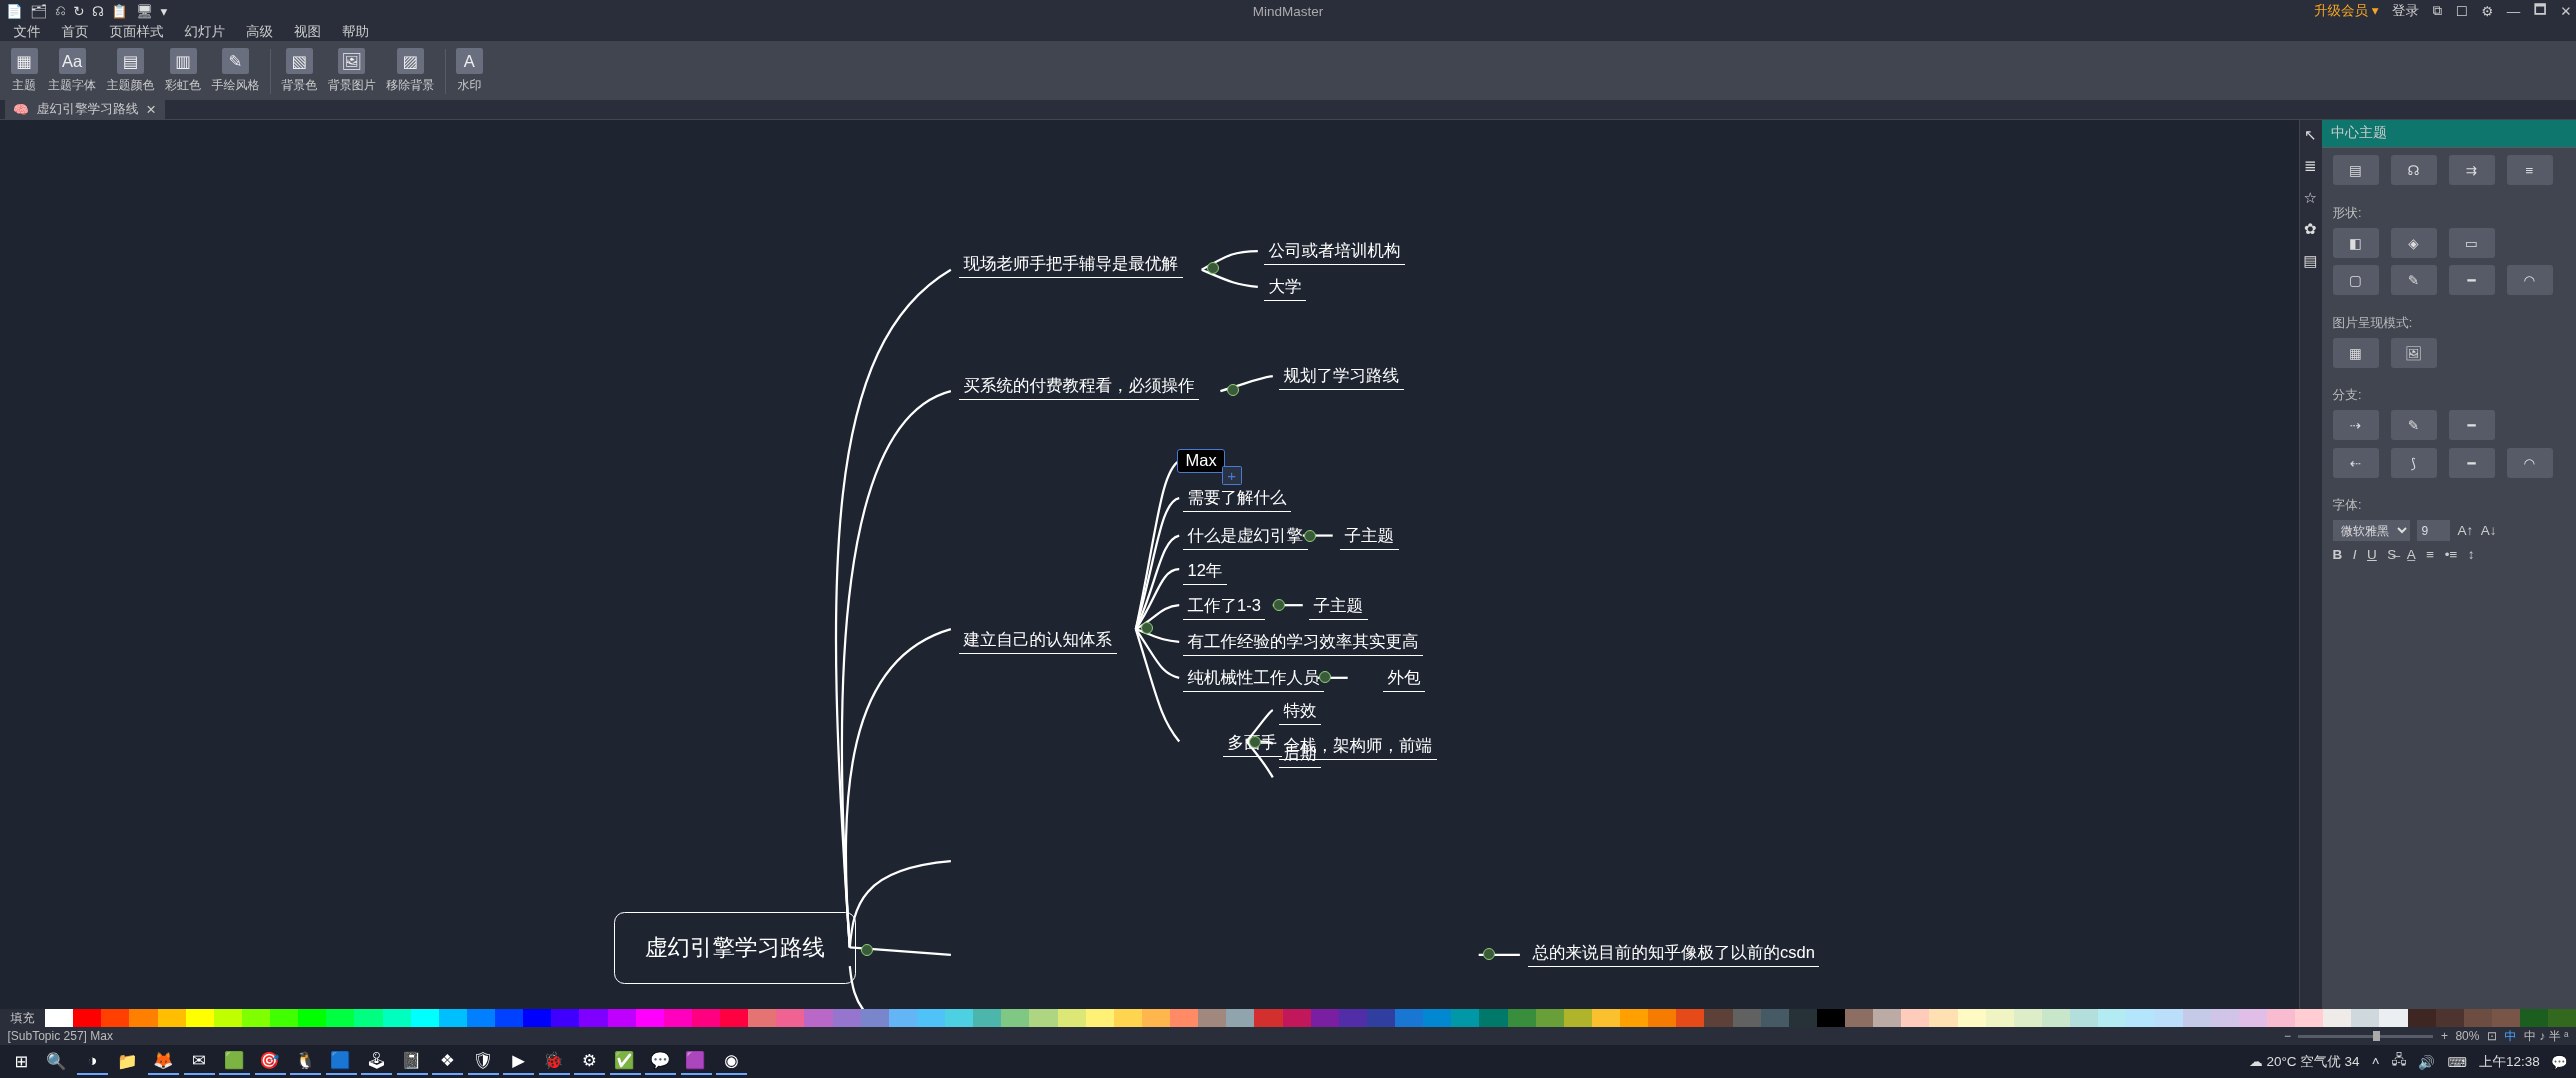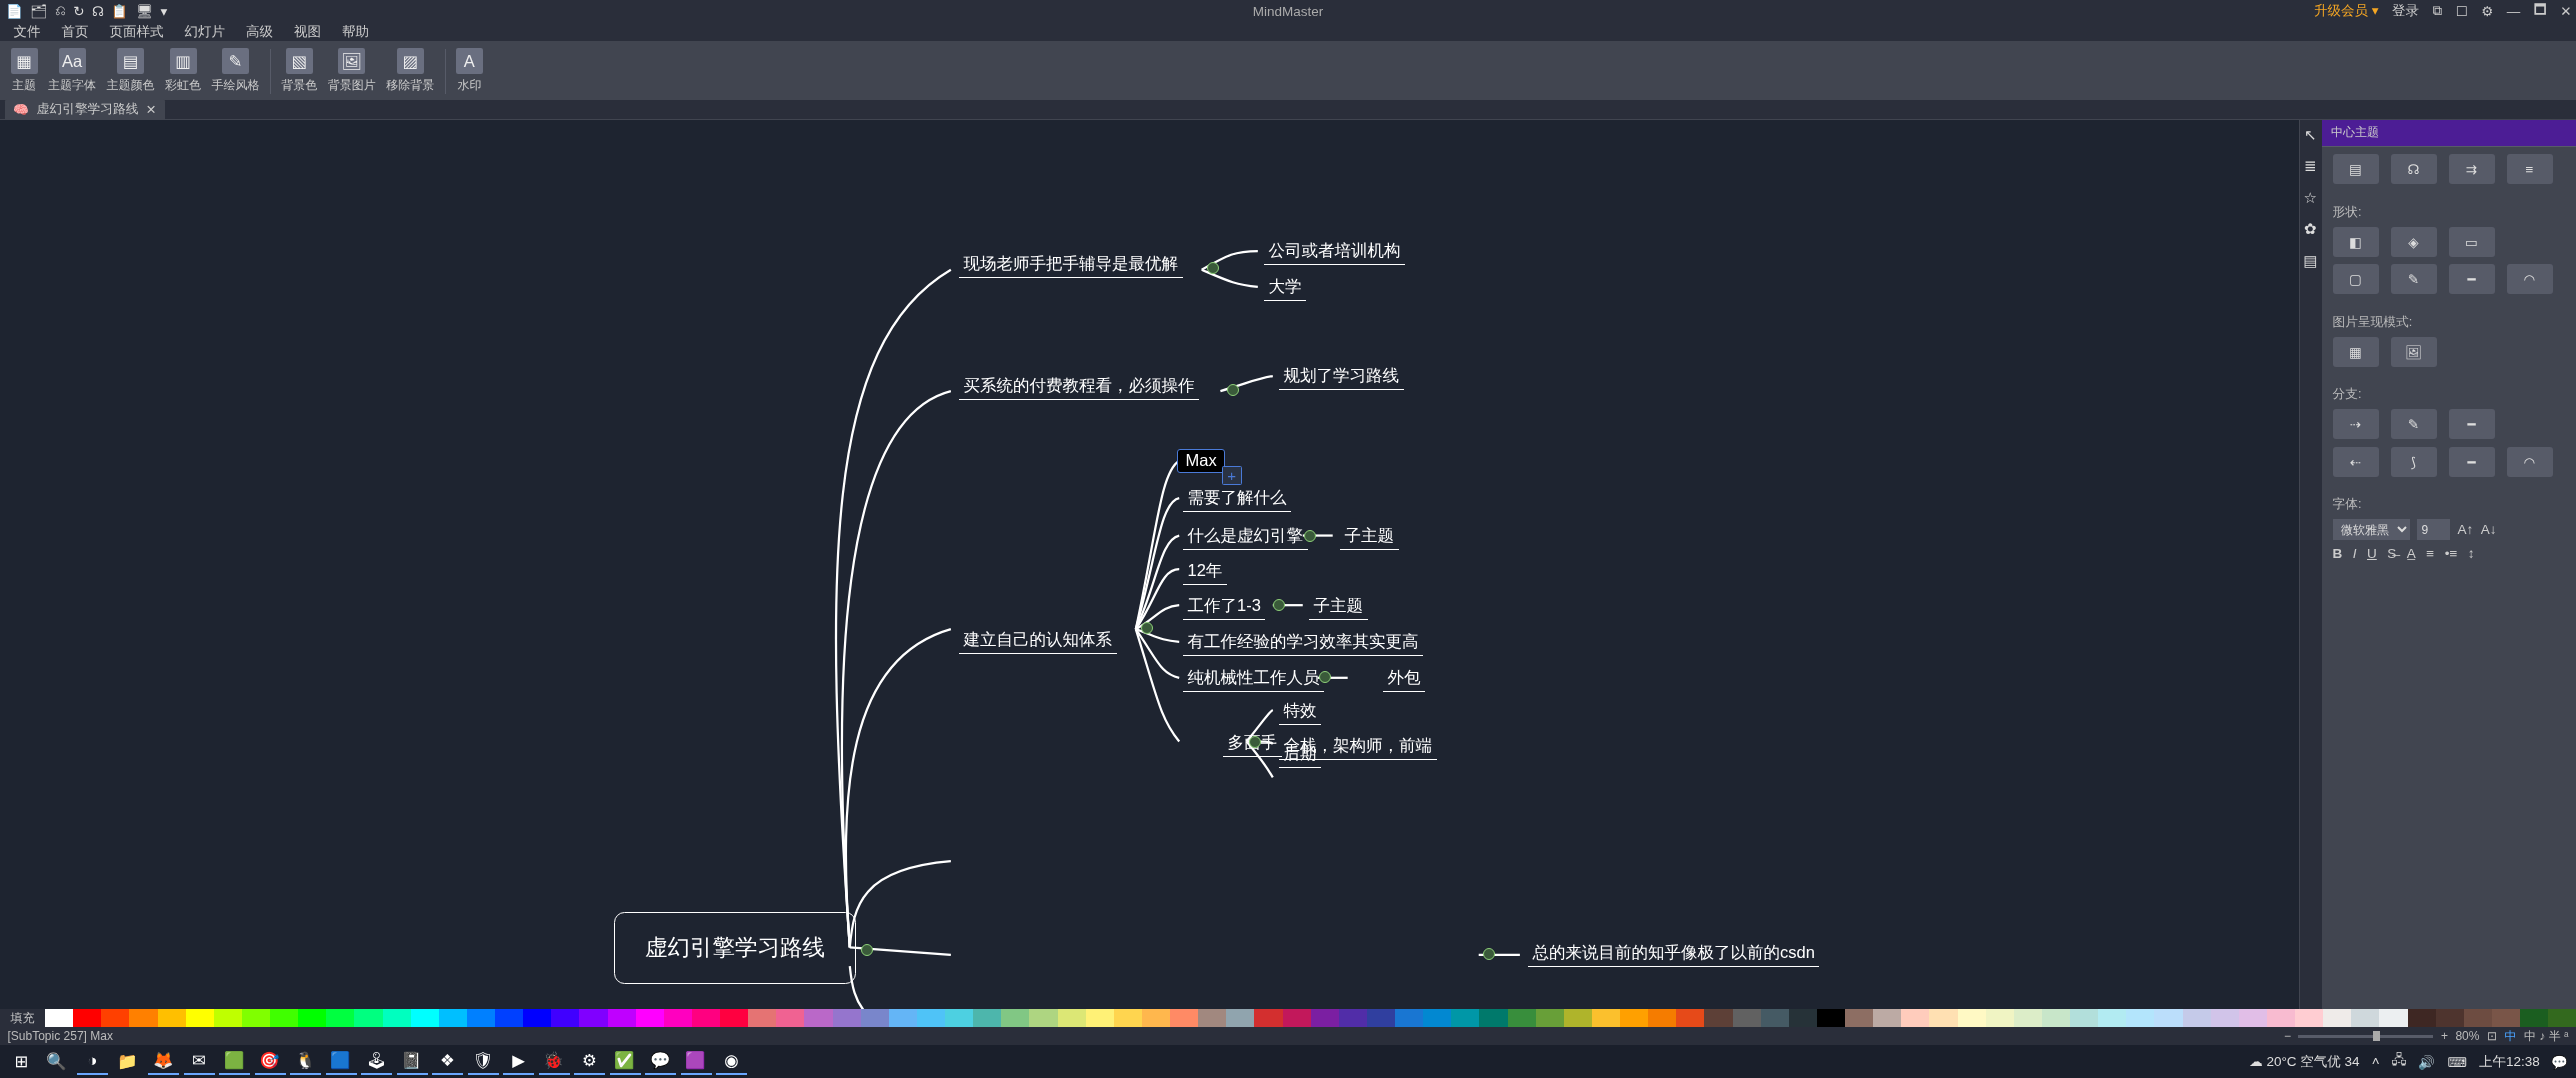--- a/index.html
+++ b/index.html
@@ -37,21 +37,21 @@
 .node.box { border:1.5px solid #fff; border-radius:10.5px; padding:19.5px 30px; font-size:22.5px; }
 .node.sel { border:1.5px solid #4a7ad8; border-radius:3px; padding:1.5px 7.5px; background:#000000; }
 .addbtn { position:absolute; width:19.5px; height:19.5px; border:1.5px solid #4a7ad8; background:#2a3344; color:#4a7ad8; display:flex; align-items:center; justify-content:center; font-size:15px; border-radius:1.5px; cursor:pointer; }
 .dot { position:absolute; width:12px; height:12px; border-radius:50%; border:1.5px solid #8ed079; background:#3a5a3a; }
 
 
 #vtools { position:absolute; right:0; top:0; bottom:0; width:22.5px; background:#2a2e3a; display:flex; flex-direction:column; align-items:center; padding-top:6px; gap:13.5px; color:#ddd; font-size:15px; border-left:0.7px solid #414550; }
 
 
 #rightpanel { width:255px; background:#414550; display:flex; flex-direction:column; color:#ccc; font-size:13.5px; border-left:0.7px solid #2a2e3a; }
-#rightpanel .ptitle { padding:4.5px 9px; background:#4c1d95; font-size:12px; border-bottom:0.7px solid #575b68; }
+#rightpanel .ptitle { padding:4.5px 9px; background:#0f766e; font-size:14px; border-bottom:0.7px solid #575b68; }
 #rightpanel .sect { padding:7.5px 10.5px; }
 #rightpanel .sectlabel { font-size:12.7px; color:#bbb; margin:4.5px 0 6px; }
 .grid4 { display:flex; gap:12px; flex-wrap:wrap; }
 .swatch { width:46px; height:30px; background:#575b68; border-radius:3px; cursor:pointer; display:flex; align-items:center; justify-content:center; color:#ddd; }
 .fontrow { display:flex; gap:7.5px; align-items:center; }
 .fontrow select,.fontrow input { background:#575b68; border:none; color:#ddd; height:21px; font-size:12px; padding:0 4.5px; }
 .stylerow { display:flex; gap:10.5px; margin-top:6px; font-size:13.5px; }
 .stylerow span { cursor:pointer; }
 
 

